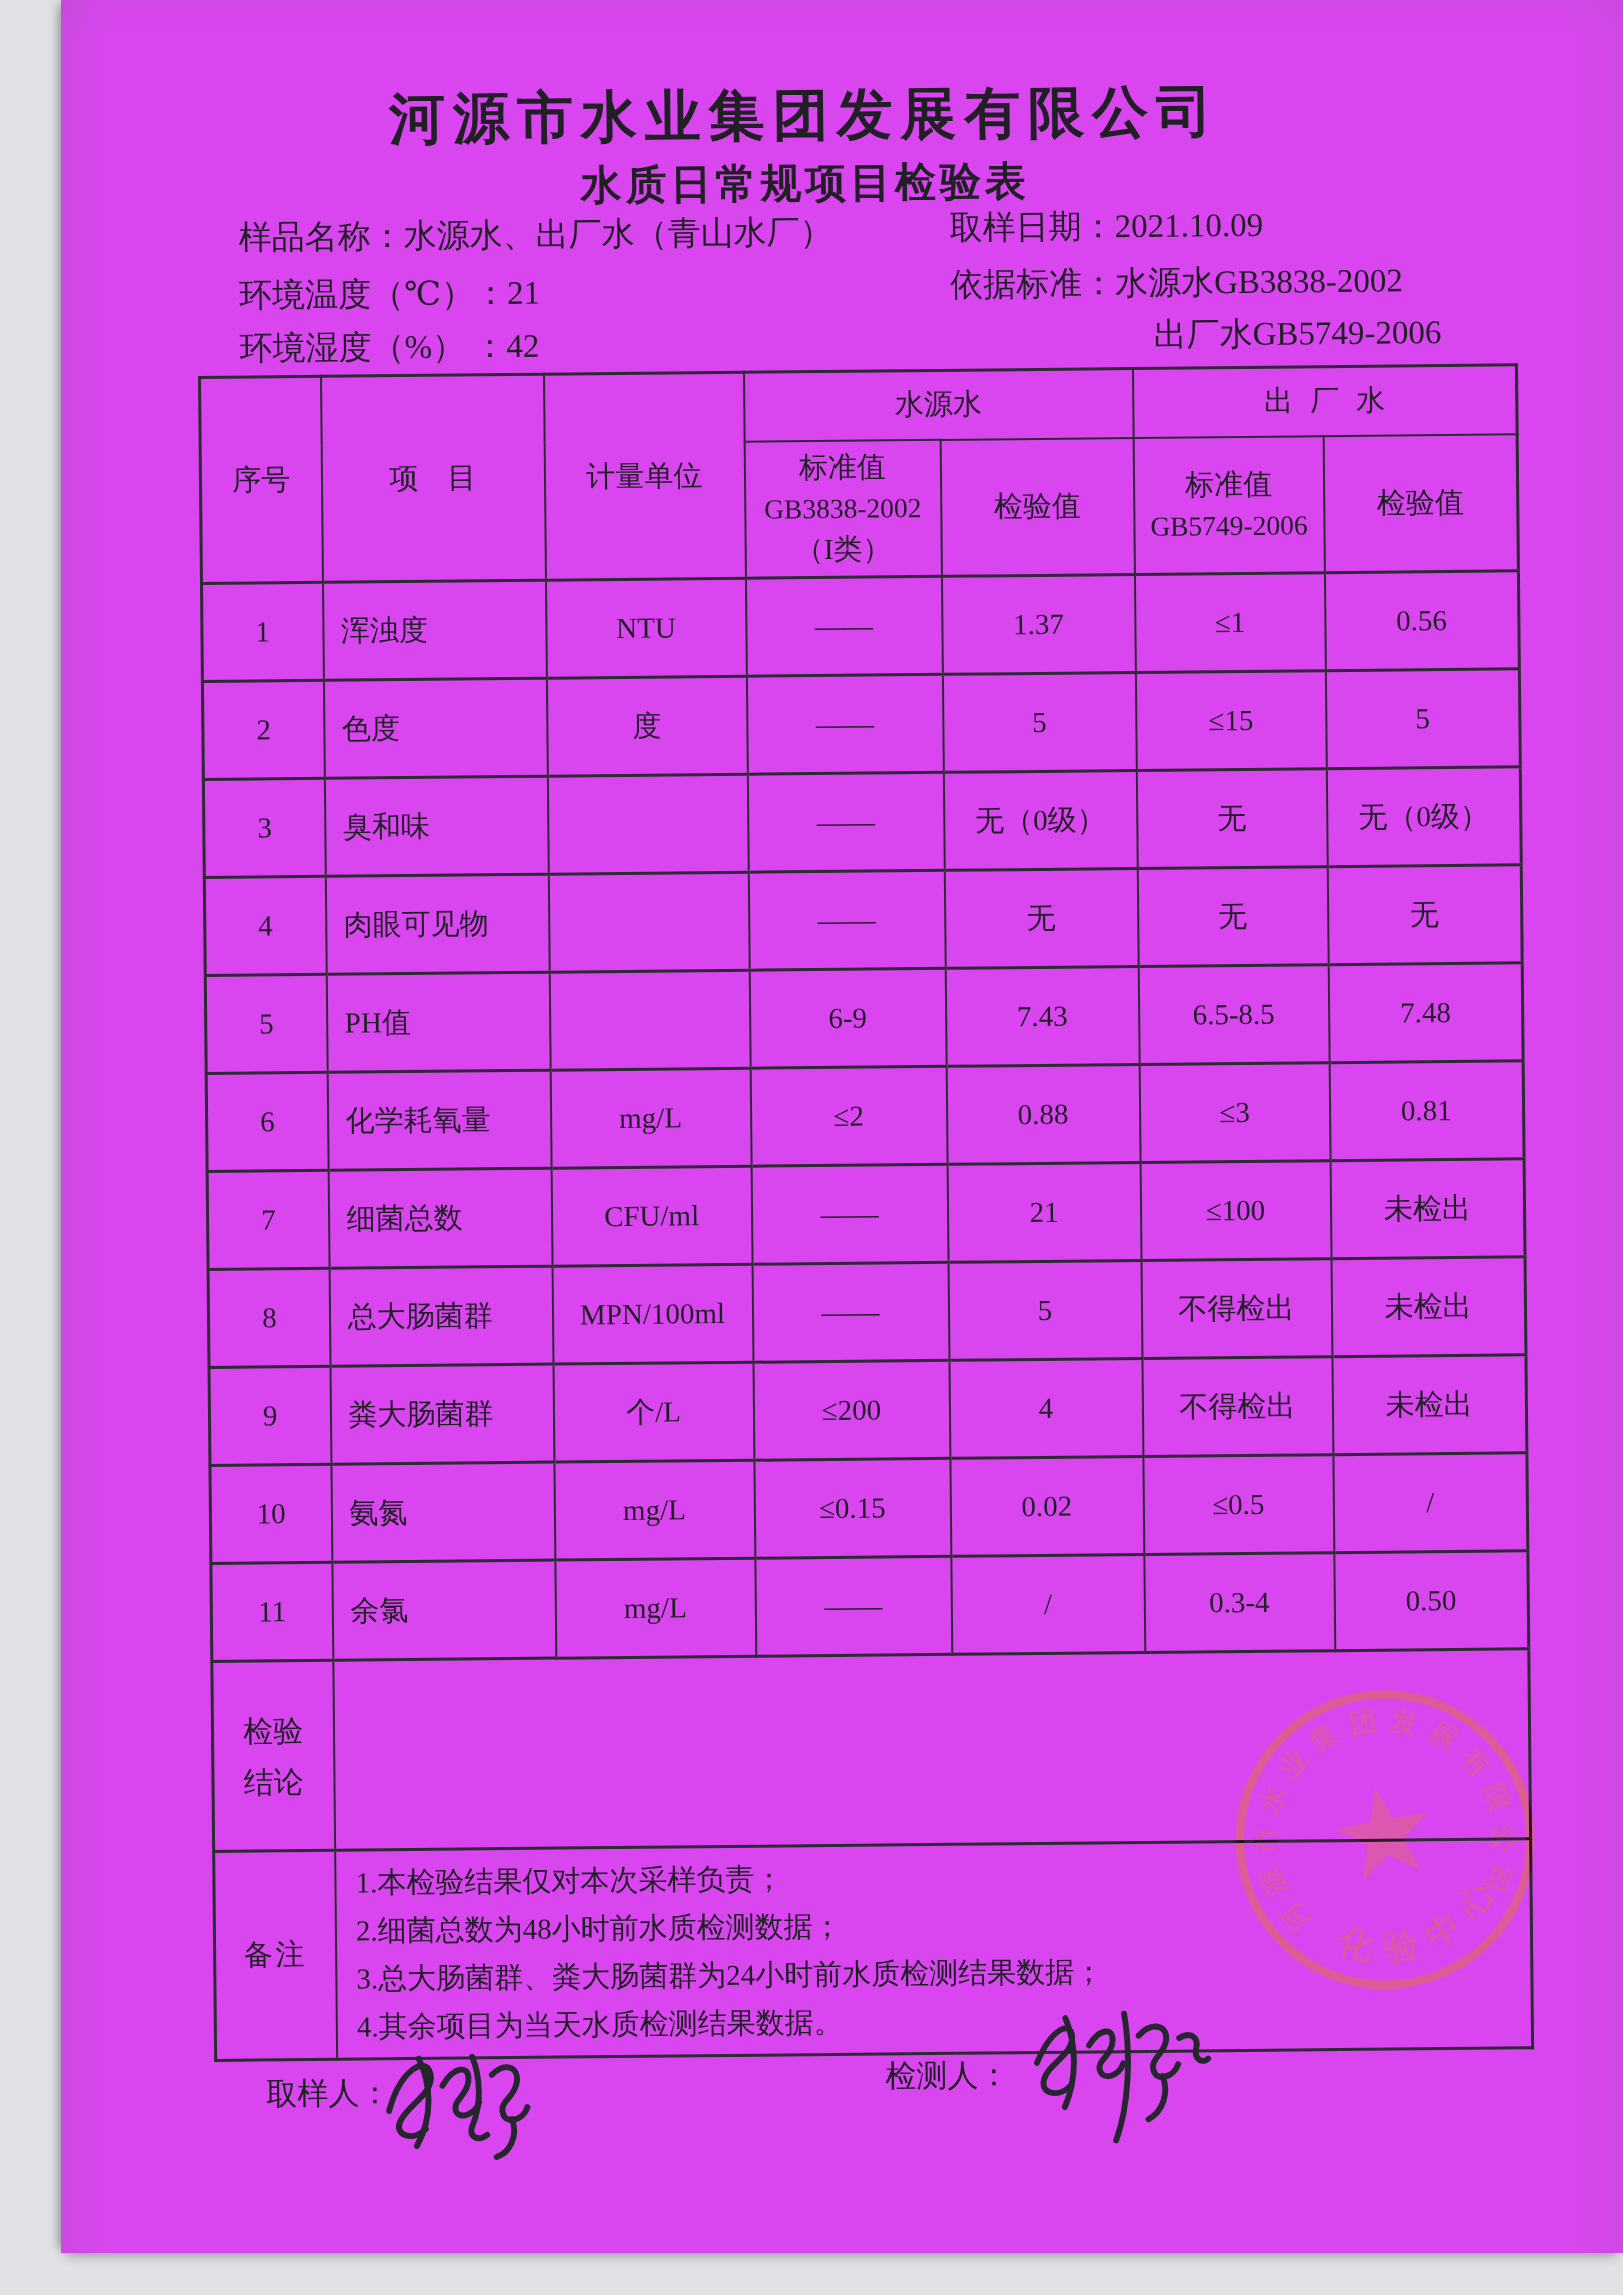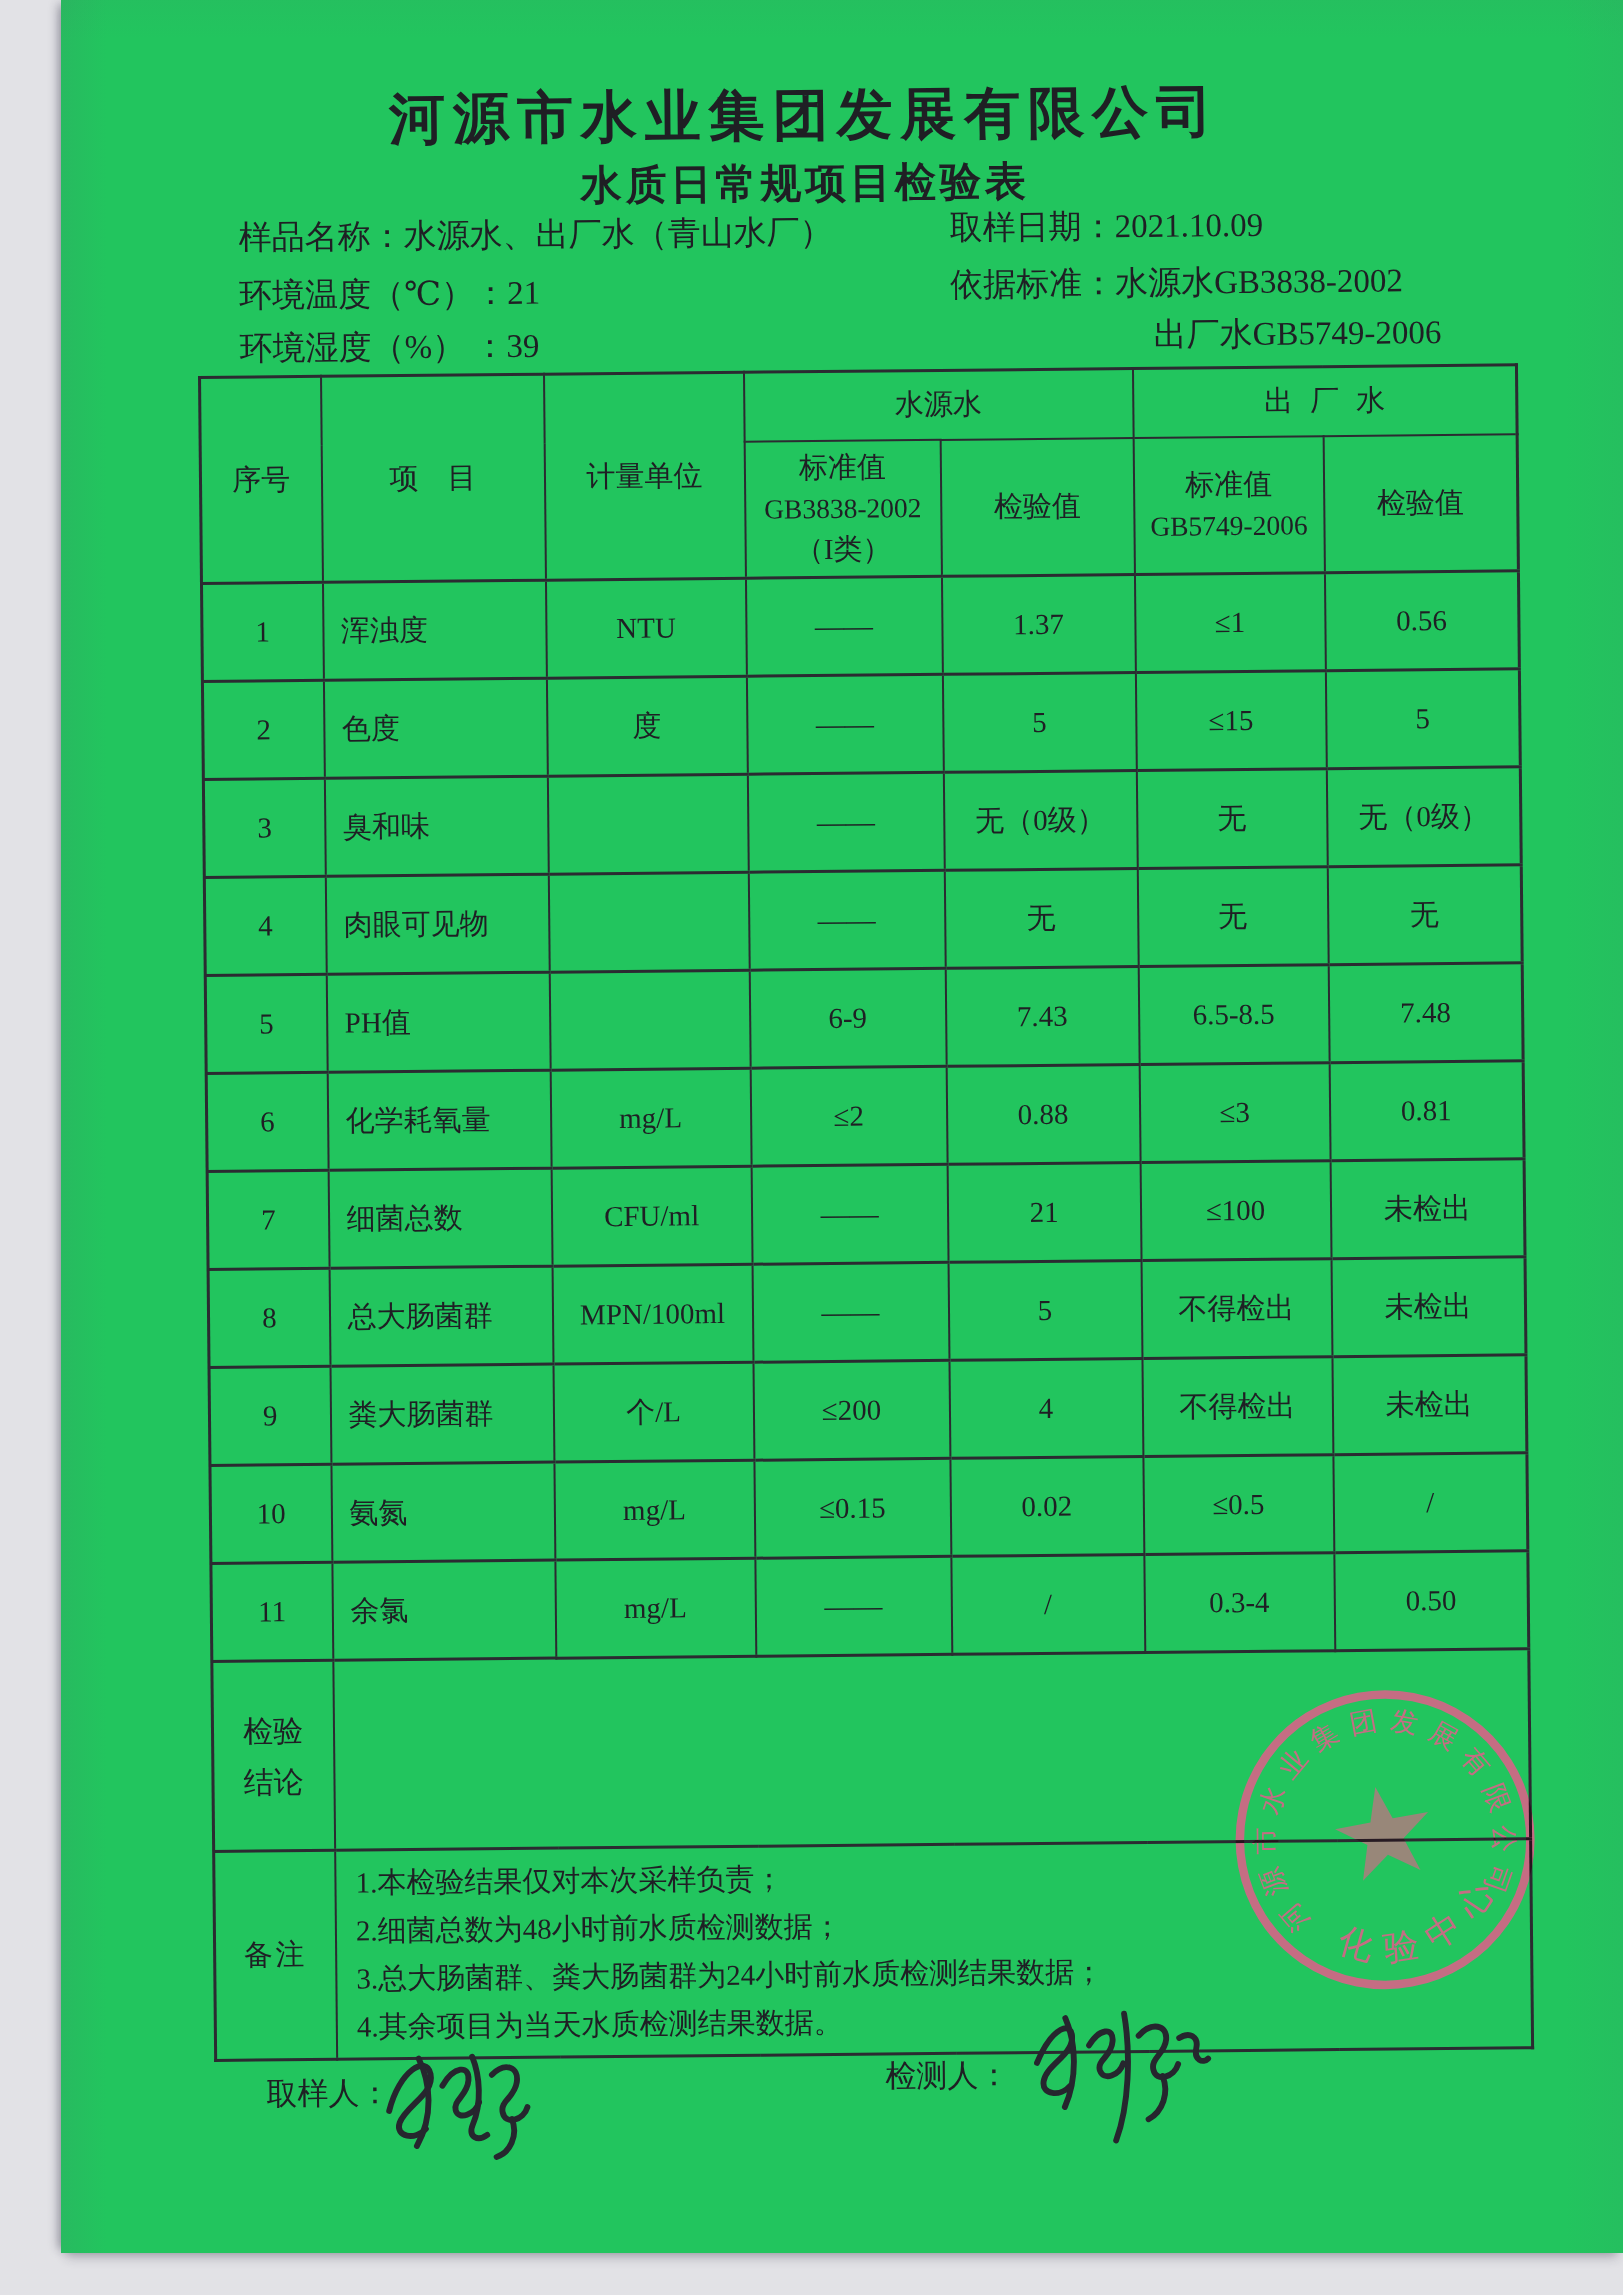--- a/index.html
+++ b/index.html
@@ -4,21 +4,21 @@
 <style>
   html,body{margin:0;padding:0;}
   body{
     width:1623px;height:2295px;position:relative;overflow:hidden;
     background:#e2e2e6;
     font-family:"Liberation Serif","DejaVu Serif",serif;
     color:#1f1f24;
   }
   .paper{
     position:absolute;left:61px;top:0;width:1562px;height:2253px;
-    background:#22c55e;
+    background:#d946ef;
     box-shadow:-6.5px 0 9.2px -3.9px rgba(40,40,60,.38), 0 9.2px 10.5px -5.2px rgba(40,40,60,.30);
   }
   .paper::before{
     content:"";position:absolute;inset:0;pointer-events:none;
     background:
       linear-gradient(90deg, rgba(90,90,110,.10), rgba(0,0,0,0) 46px),
       linear-gradient(270deg, rgba(90,90,110,.06), rgba(0,0,0,0) 59px),
       linear-gradient(180deg, rgba(90,90,110,.05), rgba(0,0,0,0) 39px);
   }
   .content{position:absolute;inset:0;transform:rotate(-0.55deg);transform-origin:137px 376px;}
@@ -86,21 +86,21 @@
 <div class="paper">
   <div class="content">
 
     <div class="doc-title">河源市水业集团发展有限公司</div>
     <div class="doc-subtitle">水质日常规项目检验表</div>
 
     <div class="info-line il-1L"><span>样品名称：</span><span>水源水、出厂水（青山水厂）</span></div>
     <div class="info-line il-1R"><span>取样日期：</span><span>2021.10.09</span></div>
     <div class="info-line il-2L"><span>环境温度（℃）：</span><span>21</span></div>
     <div class="info-line il-2R"><span>依据标准：</span><span>水源水GB3838-2002</span></div>
-    <div class="info-line il-3L"><span>环境湿度（%） ：</span><span>39</span></div>
+    <div class="info-line il-3L"><span>环境湿度（%） ：</span><span>42</span></div>
     <div class="info-line il-3R"><span>出厂水GB5749-2006</span></div>
 
     <table class="report">
       <colgroup>
         <col style="width:121px">
           <col style="width:223px">
           <col style="width:200px">
         <col style="width:196px">
           <col style="width:193px">
           <col style="width:190px">

